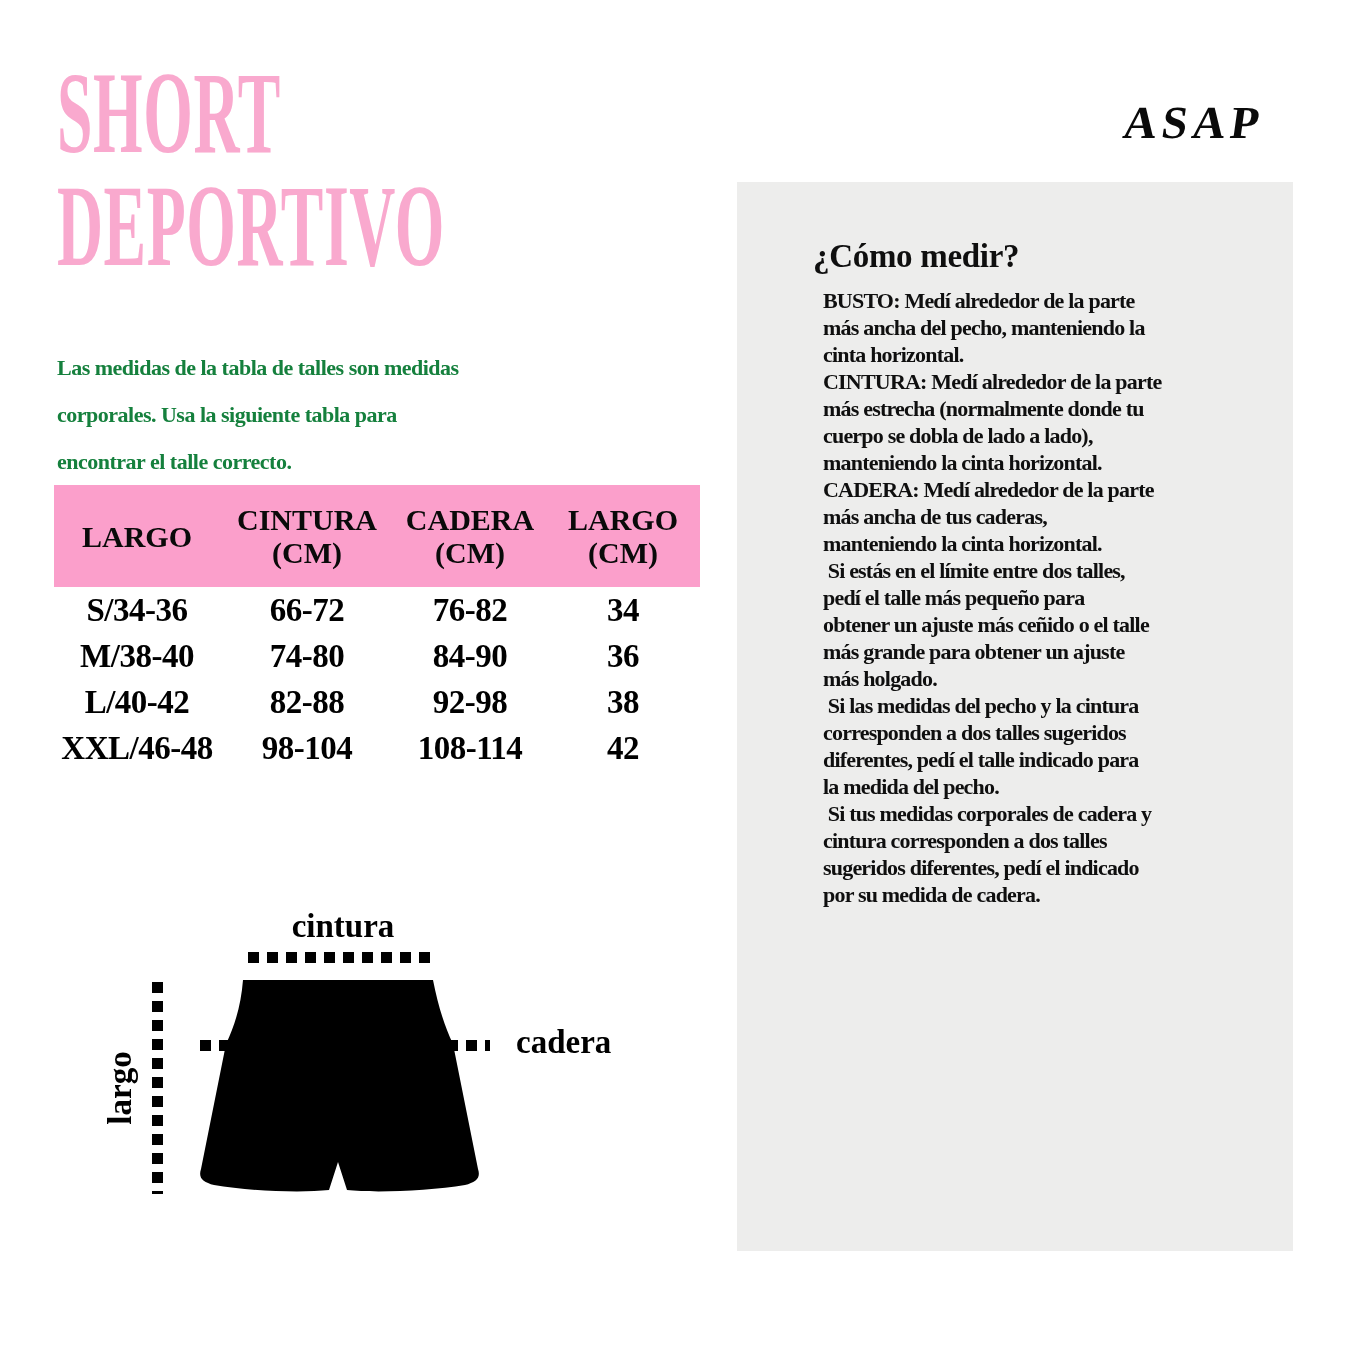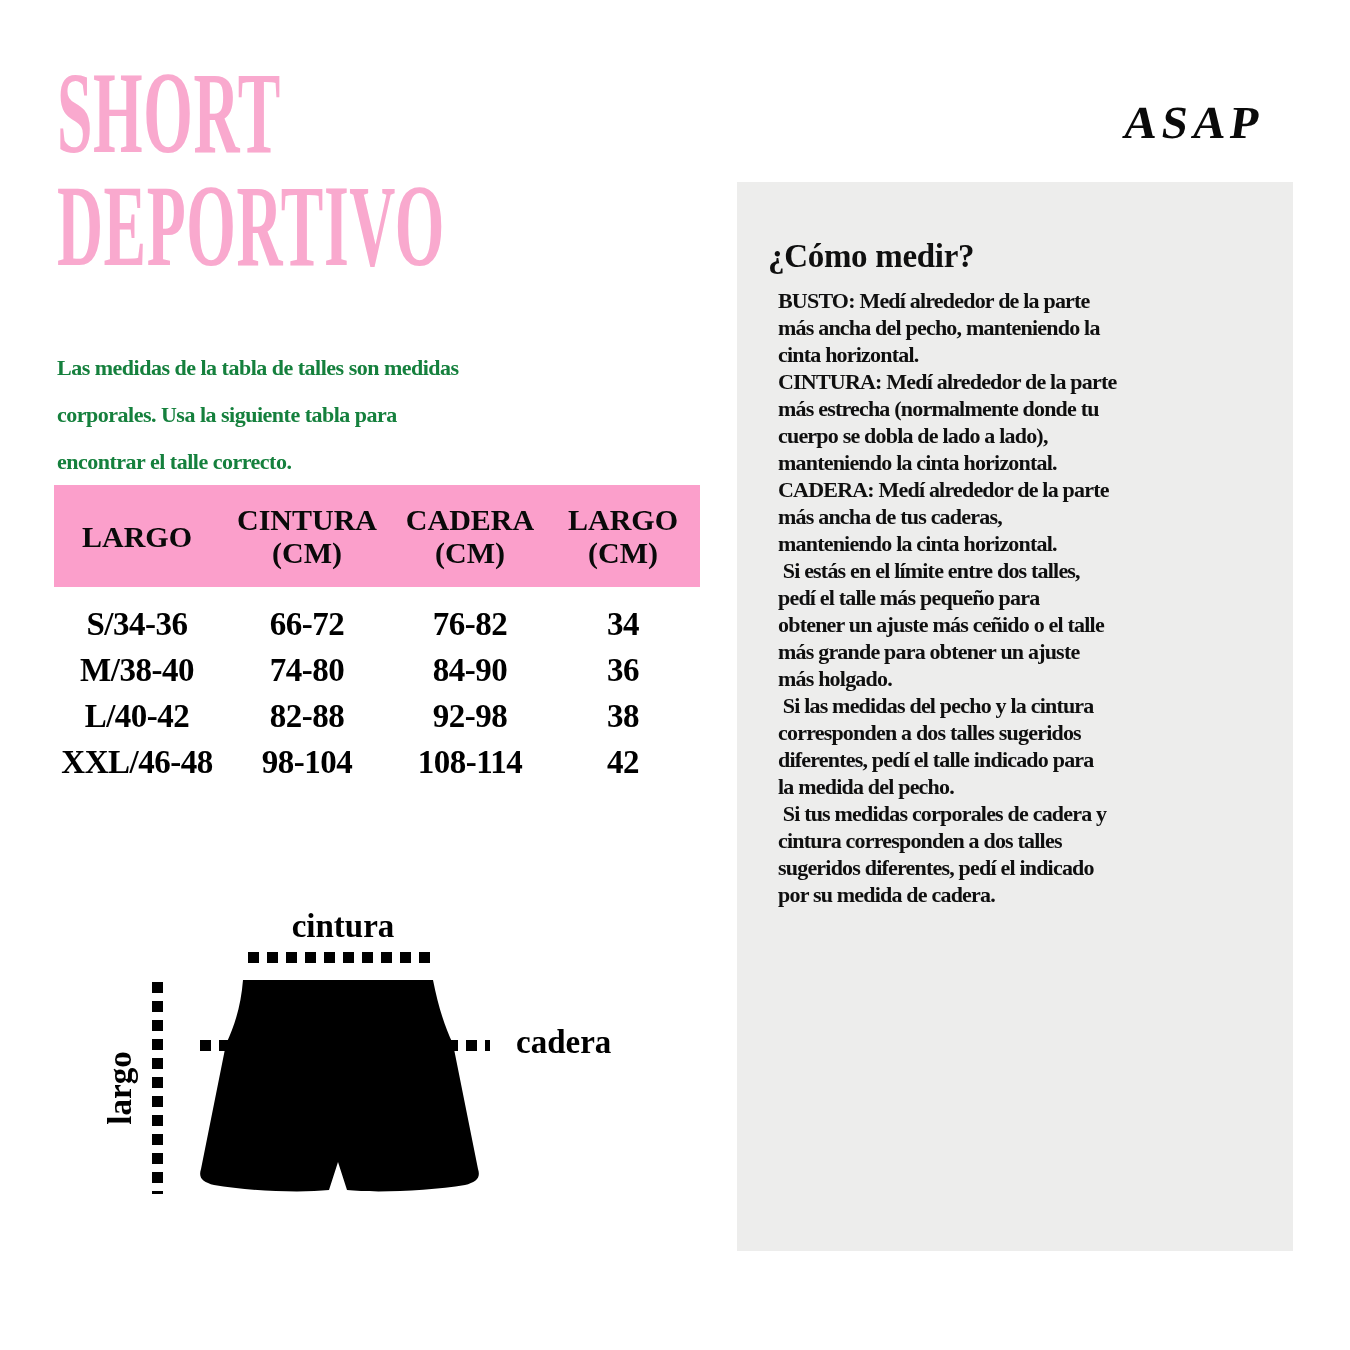--- a/index.html
+++ b/index.html
@@ -28,41 +28,41 @@
     position:absolute; left:57px; top:344px;
     font-size:22px; line-height:47px; font-weight:bold;
     white-space:pre; letter-spacing:-0.5px; color:#15803d;
   }
 
   
   .size-table { position:absolute; left:54px; top:485px; width:646px; }
   .st-head { display:flex; align-items:center; background:#FB9FCB; height:102px; }
   .st-col { text-align:center; font-weight:bold; font-size:30px; line-height:33px; color:#0a0a0a; }
   .c0 { width:166px; } .c1 { width:174px; } .c2 { width:152px; } .c3 { width:154px; }
-  .st-body { margin-top:14px; }
+  .st-body { }
   .st-row { display:flex; align-items:center; height:46px; font-size:33px; font-weight:bold; letter-spacing:-0.5px; }
   .st-cell { text-align:center; }
 
   
   .waist-label { position:absolute; left:343px; top:908px; transform:translateX(-50%); font-size:33px; font-weight:bold; }
   .waist-dots  { position:absolute; left:248px; top:952px; width:190px; height:11px;
                  background:repeating-linear-gradient(90deg,#000 0 11px,transparent 11px 19px); }
   .length-dots { position:absolute; left:152px; top:982px; width:11px; height:212px;
                  background:repeating-linear-gradient(180deg,#000 0 11px,transparent 11px 19px); }
   .length-label{ position:absolute; left:120px; top:1088px; transform:translate(-50%,-50%) rotate(-90deg);
                  font-size:33px; font-weight:bold; }
   .hip-dots    { position:absolute; left:200px; top:1040px; width:290px; height:11px;
                  background:repeating-linear-gradient(90deg,#000 0 11px,transparent 11px 19px); }
   .hip-label   { position:absolute; left:516px; top:1024px; font-size:33px; font-weight:bold; }
   .shorts-svg  { position:absolute; left:197px; top:978px; }
 
   
   .panel {
     position:absolute; left:737px; top:182px; width:556px; height:1069px;
-    background:#EDEDEC; box-sizing:border-box; padding:56px 0 0 31px; overflow:hidden;
+    background:#EDEDEC; box-sizing:border-box; padding:56px 0 0 76px; overflow:hidden;
     color:#0f0f0f;
   }
   .panel-heading { margin:0; font-size:33px; font-weight:bold; letter-spacing:-0.3px; }
   .guide-heading { margin-bottom:12px; }
   .tips-heading  { margin-top:38px; margin-bottom:10px; }
   .panel-body {
     font-size:22px; line-height:27px; font-weight:bold;
     white-space:pre; letter-spacing:-0.8px;margin-left:10px;
   }
 </style>

